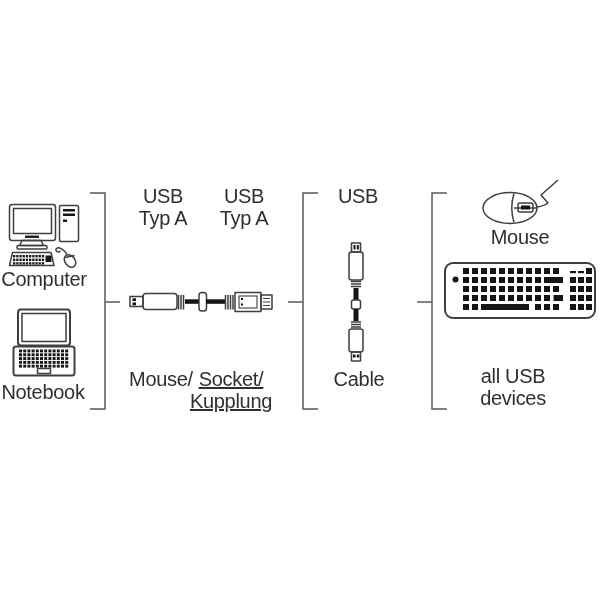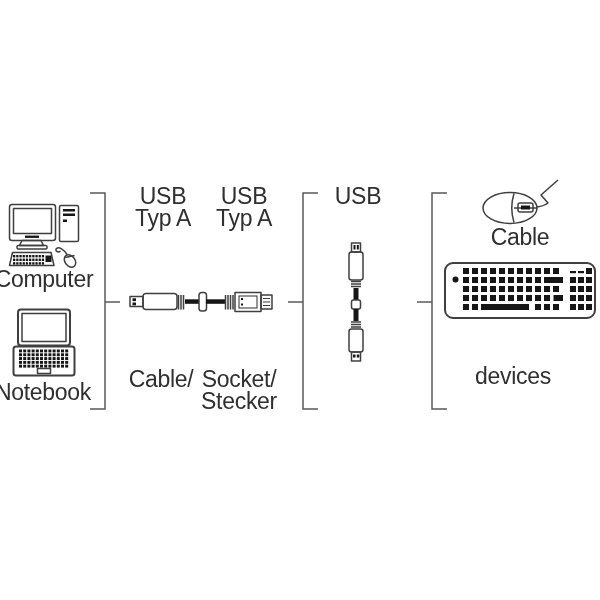--- a/index.html
+++ b/index.html
@@ -1,20 +1,20 @@
 <!DOCTYPE html>
 <html style="--background: #ffffff; --line: #3f3f3f; --bracket: #5a5a5a; --text: #2f2f2f; --ink: #161616;"><head>
 <meta charset="utf-8">
 <style>
   * { margin:0; padding:0; box-sizing:border-box; }
   html,body { background:#fff; }
   #canvas { position:relative; width:600px; height:600px; background:var(--background,#fff);
             overflow:hidden; font-family:"Liberation Sans", sans-serif; }
   .lbl { position:absolute; text-align:center; color:var(--text,#2f2f2f);
-         font-size:23px; line-height:22px; letter-spacing:-0.3px; white-space:nowrap; }
+         font-size:20px; line-height:22px; letter-spacing:-0.3px; white-space:nowrap; }
   .lbl span { display:block; }
   svg.icon, svg.bracket { position:absolute; overflow:visible; }
   .ln   { fill:none; stroke:var(--line,#3f3f3f); stroke-width:1.5; stroke-linejoin:round; }
   .ln2  { fill:none; stroke:var(--line,#3f3f3f); stroke-width:2;   stroke-linejoin:round; }
   .thin { fill:none; stroke:var(--line,#3f3f3f); stroke-width:1.1; }
   .fl   { fill:var(--ink,#161616); stroke:none; }
   .wh   { fill:#ffffff; stroke:var(--line,#3f3f3f); stroke-width:1.5; }
   .br   { fill:none; stroke:var(--bracket,#5a5a5a); stroke-width:1.5; stroke-linejoin:miter; }
 </style>
 </head>
@@ -180,25 +180,25 @@
     <path class="ln" d="M96.5,5 V19.5 M99,5 V19.5 M101.5,5 V19.5 M104,5 V19.5"></path>
     <rect class="ln" x="106" y="2.5" width="26" height="19"></rect>
     <rect class="thin" x="110" y="6" width="18" height="12"></rect>
     <rect class="fl" x="112" y="8" width="2" height="2"></rect>
     <rect class="fl" x="112" y="13.5" width="2" height="2"></rect>
     <rect class="ln" x="132" y="5" width="11" height="14"></rect>
     <path class="thin" d="M134,8.5 H141 M134,12 H141 M134,15.5 H141"></path>
   </svg>
 
   <div class="lbl" style="left:106px; top:368px; width:110px;">
-    <span>Cable/</span>
-  </div>
-  <div class="lbl" style="left:184px; top:368px; width:110px;">
+    <span>Mouse/</span>
+  </div>
+  <div class="lbl" style="left:176px; top:368px; width:110px;text-decoration:underline;">
     <span>Socket/</span>
-    <span>Stecker</span>
+    <span>Kupplung</span>
   </div>
 
   <div class="lbl" style="left:303px; top:185px; width:110px;">
     <span>USB</span>
   </div>
 
   <svg class="icon" style="left:347px; top:242px;" width="18" height="121" viewBox="0 0 18 121">
     <rect class="ln" x="4.5" y="1" width="9" height="9"></rect>
     <rect class="fl" x="6.5" y="3" width="2" height="4.5"></rect>
     <rect class="fl" x="9.8" y="3" width="2" height="4.5"></rect>
@@ -208,32 +208,33 @@
     <rect class="wh" x="4.5" y="58" width="9" height="9" rx="2"></rect>
     <rect class="fl" x="6.5" y="67" width="5" height="12"></rect>
     <path class="ln" d="M4,80 H14 M4,82.5 H14 M4,85 H14"></path>
     <rect class="ln" x="2" y="87" width="14" height="23" rx="2.5"></rect>
     <rect class="ln" x="4.5" y="110" width="9" height="9"></rect>
     <rect class="fl" x="6" y="112.5" width="2.5" height="3"></rect>
     <rect class="fl" x="9.8" y="112.5" width="2.5" height="3"></rect>
   </svg>
 
   <div class="lbl" style="left:304px; top:368px; width:110px;">
+    <span>Cable</span>
   </div>
 
   <svg class="icon" style="left:480px; top:177px;" width="82" height="50" viewBox="0 0 82 50">
     <ellipse class="ln" cx="30" cy="31" rx="27" ry="15.5"></ellipse>
     <path class="ln" d="M34,16.5 Q29.5,31 34,45.5"></path>
     <path class="ln" d="M34,31 H57"></path>
     <rect class="ln" x="38" y="26" width="15" height="9" rx="2"></rect>
     <rect class="fl" x="41" y="28.5" width="9" height="4"></rect>
     <path class="ln" d="M57,30 Q64,29 68,26 L61,18 L78,3"></path>
   </svg>
   <div class="lbl" style="left:465px; top:226px; width:110px;">
-    <span>Cable</span>
+    <span>Mouse</span>
   </div>
 
   <svg class="icon" style="left:444px; top:262px;" width="152" height="58" viewBox="0 0 152 58">
     <rect class="ln2" x="1" y="1" width="150" height="55" rx="8"></rect>
     <circle class="fl" cx="11.5" cy="17.5" r="3"></circle>
     <g class="fl">
         <rect x="19" y="6" width="6" height="6"></rect>
         <rect x="28" y="6" width="6" height="6"></rect>
         <rect x="37" y="6" width="6" height="6"></rect>
         <rect x="46" y="6" width="6" height="6"></rect>
@@ -306,16 +307,17 @@
         <rect x="126" y="33" width="6" height="6"></rect>
         <rect x="134" y="33" width="6" height="6"></rect>
         <rect x="142" y="33" width="6" height="6"></rect>
         <rect x="126" y="42" width="6" height="6"></rect>
         <rect x="134" y="42" width="6" height="6"></rect>
         <rect x="142" y="42" width="6" height="6"></rect>
       </g>
   </svg>
 
   <div class="lbl" style="left:458px; top:365px; width:110px;">
+    <span>all USB</span>
     <span>devices</span>
   </div>
 
 </div>
 
 </body></html>

